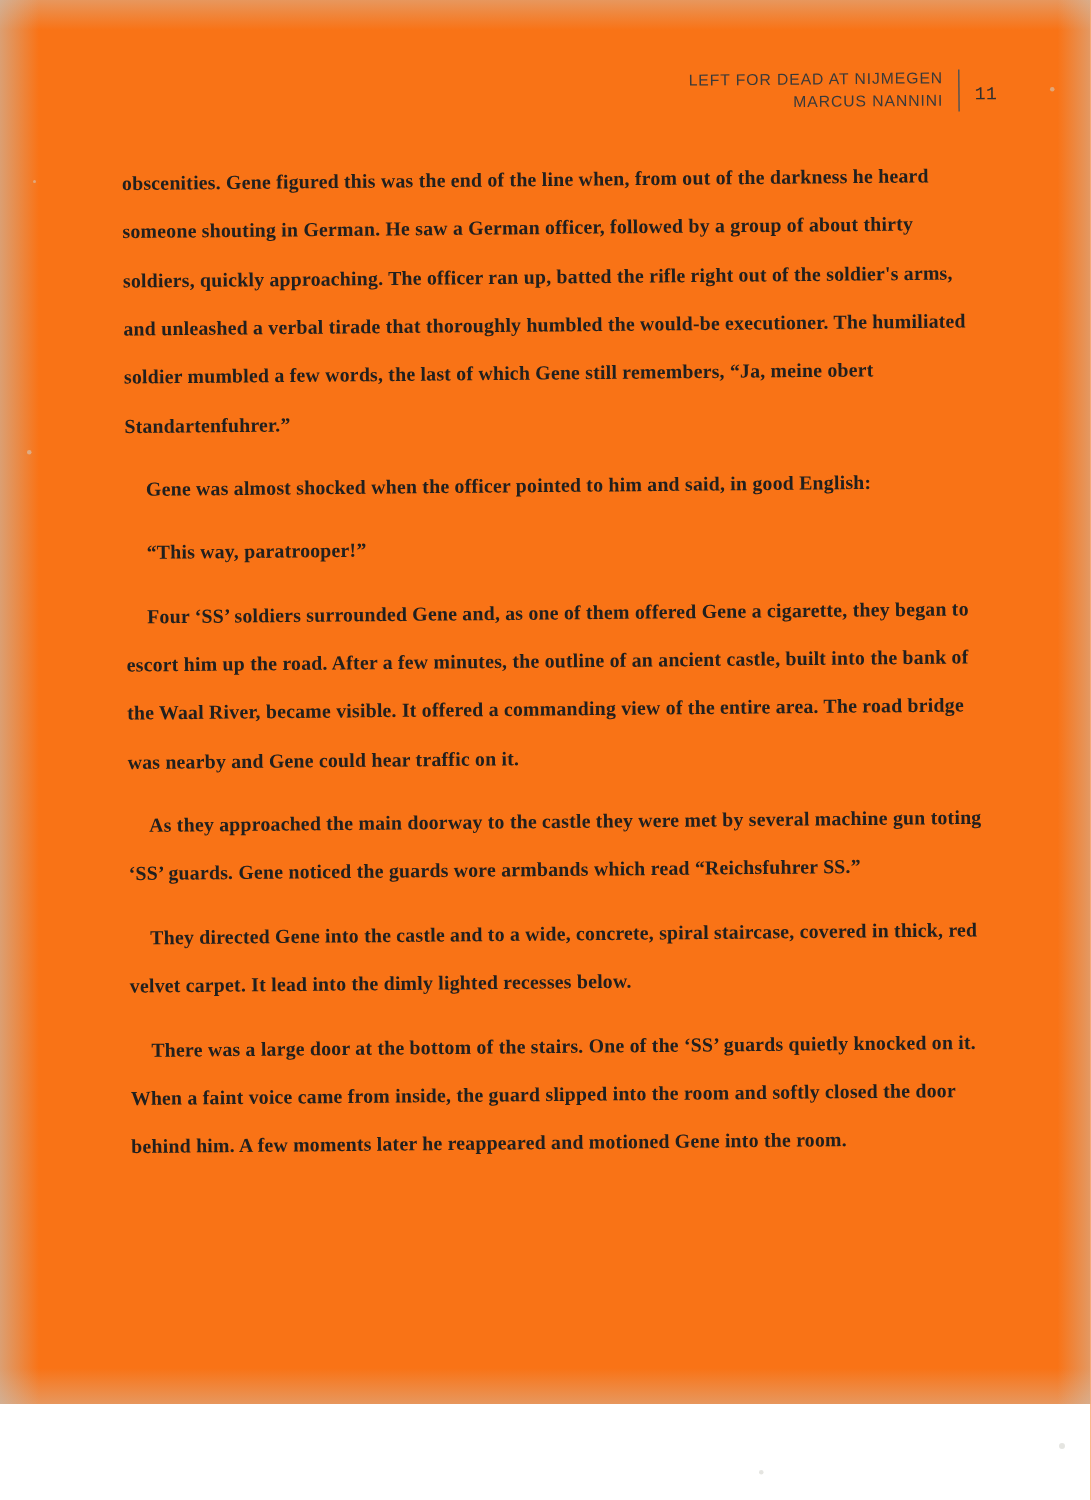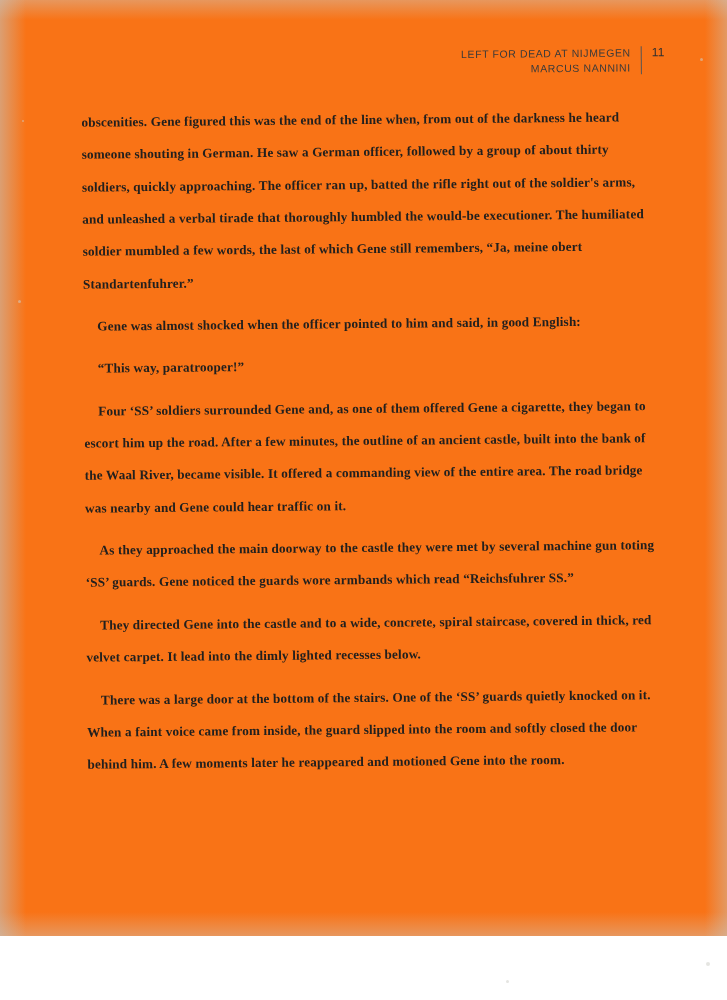--- a/index.html
+++ b/index.html
@@ -58,24 +58,24 @@
     color: #3a3a3a;
     line-height: 1.45;
   }
   .header-rule {
     width: 1px;
     height: 28px;
     background: #555;
     margin-top: 1px;
   }
   .page-number {
-    font-family: Liberation Sans, sans-serif;
+    font-family: Liberation Mono, monospace;
     font-size: 12px;
     color: #2f2f2f;
-    margin-top: 0px;
+    margin-top: 11px;
     letter-spacing: 0.3px;
   }
   .body-text {
     position: absolute;
     left: 85px;
     top: 104px;
     width: 570px;
   }
   .para {
     font-family: "Liberation Serif", serif;

